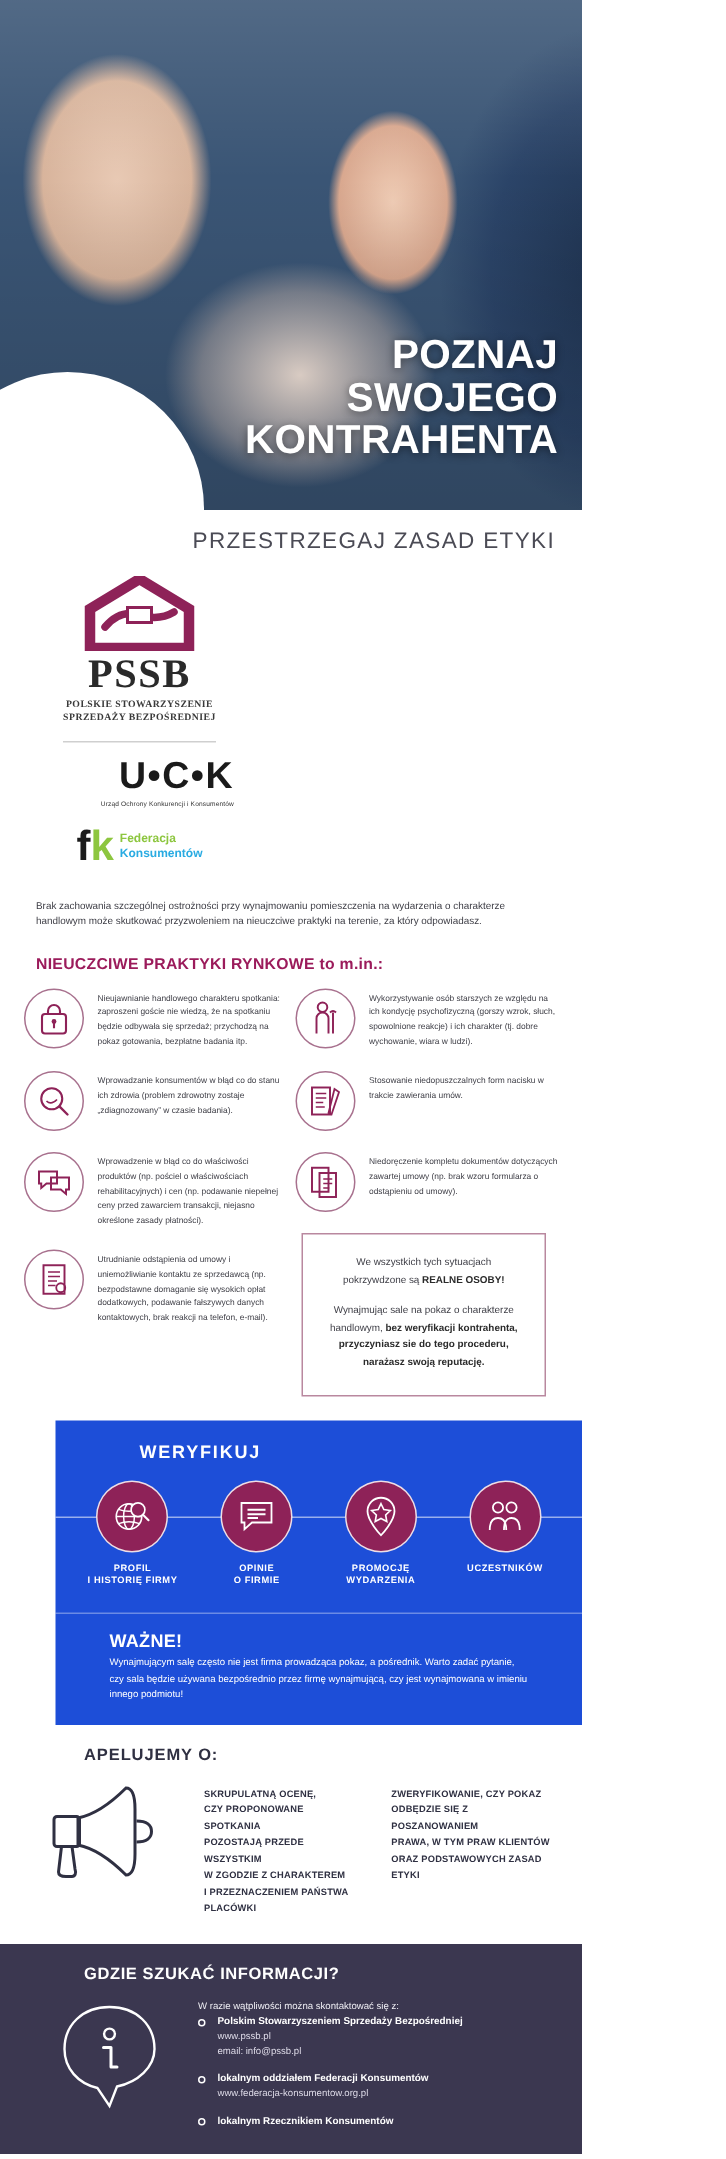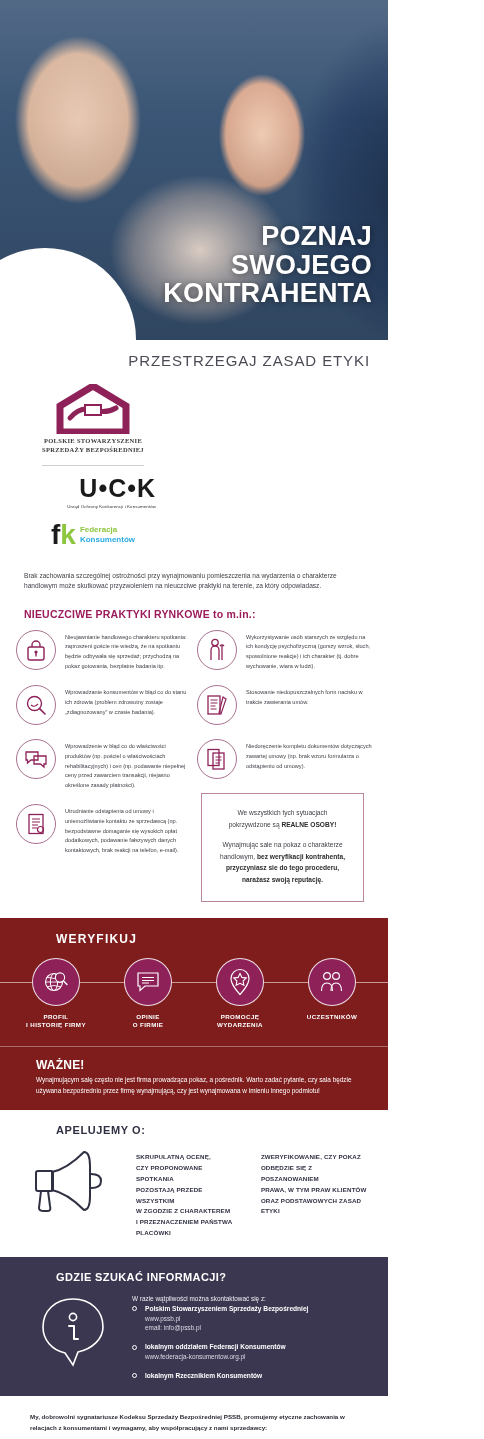--- a/index.html
+++ b/index.html
@@ -179,24 +179,25 @@
     padding: 13px 12px 15px 12px;
     text-align: center;
   }
   .callout p { font-size: 6.6px; line-height: 1.75; color: #3e3e46; }
   .callout .c1 { margin-bottom: 9px; }
   .callout b { color: #2b2b2b; }
 
   
   .verify {
     margin-top: 16px;
-    background: #7f1d1d;
+    background: #1d4ed8;
     color: #ffffff;
     padding: 14px 0 0 0;
     position: relative;
+    margin-left: 37px;
   }
   .verify-title {
     font-weight: bold;
     font-size: 12px;
     letter-spacing: 1.2px;
     padding-left: 56px;
   }
   .verify-track {
     position: relative;
     margin-top: 12px;
@@ -308,20 +309,21 @@
     <div class="logo-col">
       <div class="pssb-mark">
         <div class="pssb-house">
           <svg width="74" height="50" viewBox="0 0 74 50">
             <path d="M37 2 L70 22 L70 48 L4 48 L4 22 Z" fill="none" stroke="#8e2258" stroke-width="7"></path>
             <path d="M14 34 q10 -12 23 -8 q13 4 23 -2" fill="none" stroke="#8e2258" stroke-width="5" stroke-linecap="round"></path>
             <rect x="28" y="20" width="18" height="12" fill="#8e2258"></rect>
             <rect x="30" y="22" width="14" height="8" fill="#ffffff"></rect>
           </svg>
         </div>
+        <div class="pssb-name">PSSB</div>
         <div class="pssb-sub">POLSKIE STOWARZYSZENIE SPRZEDAŻY BEZPOŚREDNIEJ</div>
       </div>
       <div class="logo-div"></div>
       <div class="uokik">
         <div class="uokik-glyph">U•C•K</div>
         <div class="uokik-sub">Urząd Ochrony Konkurencji i Konsumentów</div>
       </div>
       <div class="fk">
         <div class="fk-mark"><span class="f">f</span><span class="k">k</span></div>
         <div class="fk-text">

